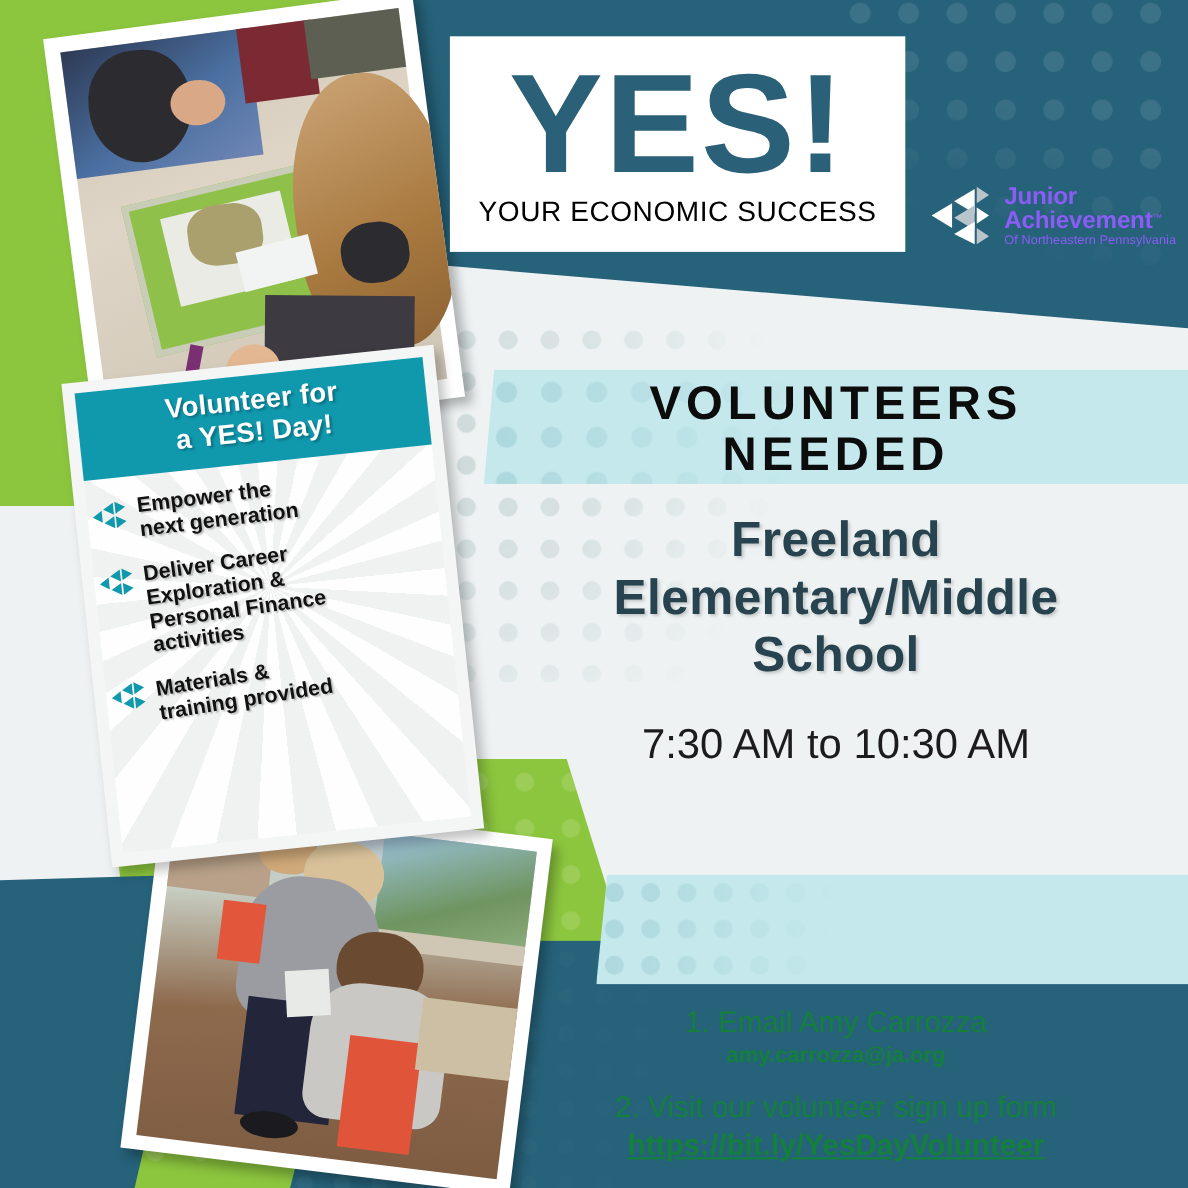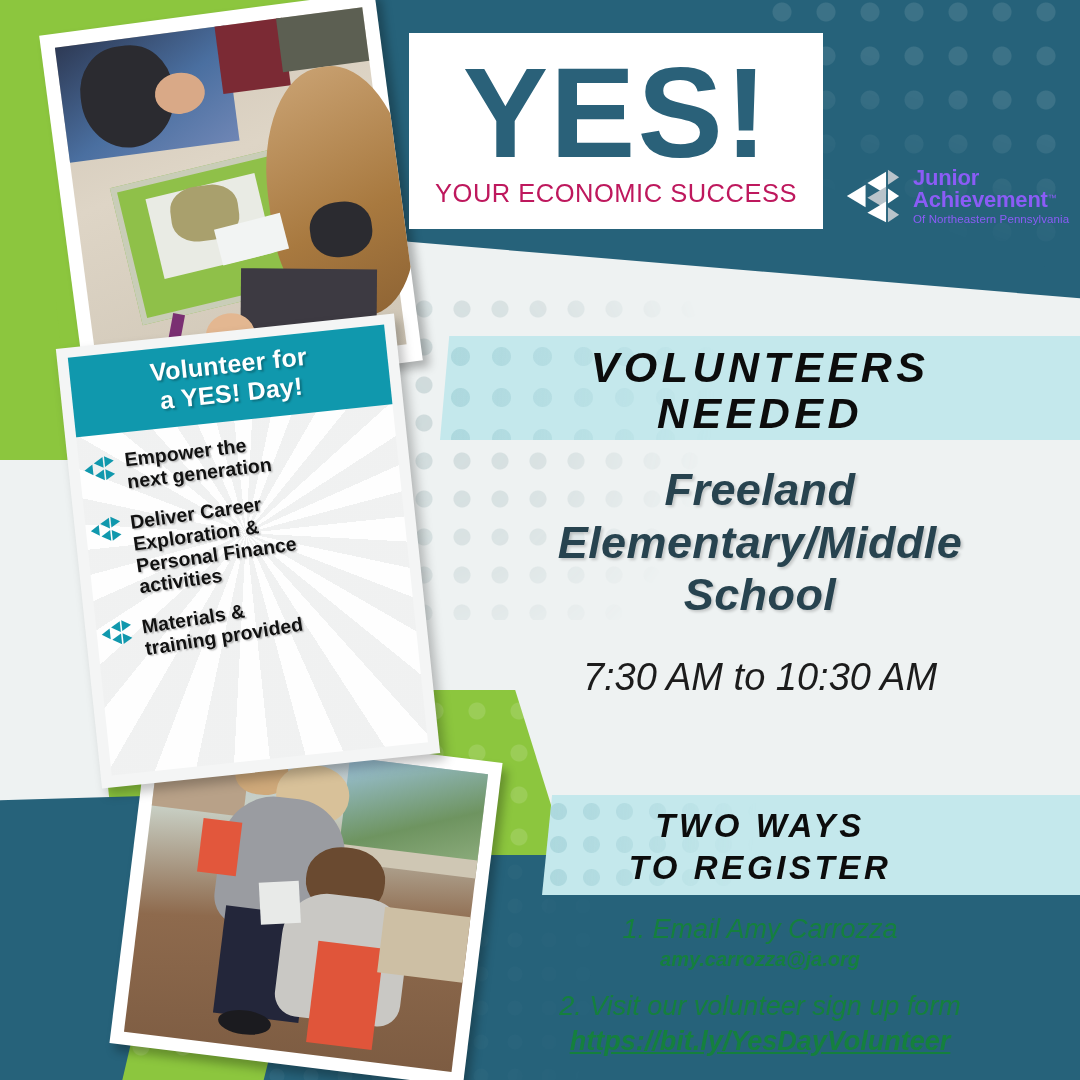--- a/index.html
+++ b/index.html
@@ -110,21 +110,21 @@
     background:#fff;display:flex;flex-direction:column;
     align-items:center;justify-content:center;
   }
   .yes-word{
     font-family:"Liberation Sans",sans-serif;
     font-weight:bold;font-size:128px;line-height:.92;
     letter-spacing:2px;color:#2a6179;
   }
   .yes-sub{
     font-family:"Liberation Sans",sans-serif;
-    font-size:25.5px;letter-spacing:.5px;color:#be185d;margin-top:8px;
+    font-size:25.5px;letter-spacing:.5px;color:#000000;margin-top:8px;
   }
 
   
   .ja-logo{position:absolute;left:845px;top:158px;width:230px;height:76px;display:flex;align-items:center;gap:12px;}
   .ja-mark{width:56px;height:56px;flex:0 0 56px;}
   .ja-text{color:#8b5cf6;line-height:1;}
   .ja-t1{font-size:22px;font-weight:bold;letter-spacing:-.2px;}
   .ja-t2{font-size:22px;font-weight:bold;letter-spacing:-.2px;position:relative;display:inline-block;}
   .ja-tm{font-size:9px;vertical-align:super;font-weight:normal;}
   .ja-t3{font-size:11.5px;margin-top:3px;letter-spacing:.1px;}
@@ -167,21 +167,21 @@
   .vol-item .mark{flex:0 0 34px;width:34px;height:28px;margin-top:4px;}
   .vol-item .txt{
     font-weight:bold;font-size:19.5px;line-height:1.12;color:#111;
     text-shadow:1.5px 1.5px 1.5px rgba(0,0,0,.25);
   }
   .vol-item:nth-child(1) .txt{transform:rotate(-1deg);}
   .vol-item:nth-child(2) .txt{transform:rotate(-2deg);}
   .vol-item:nth-child(3) .txt{transform:rotate(-3deg);}
 
   
-  .right{position:absolute;left:440px;top:0;width:640px;height:1071px;font-style:italic;}
+  .right{position:absolute;left:440px;top:0;width:640px;height:1071px;}
   .h-volunteers{
     position:absolute;left:0;top:344px;width:640px;text-align:center;
     font-weight:bold;font-size:43px;line-height:1.07;letter-spacing:4.5px;
     color:#0c0c0c;
   }
   .h-school{
     position:absolute;left:0;top:464px;width:640px;text-align:center;
     font-weight:bold;font-size:45px;line-height:1.17;letter-spacing:.4px;
     color:#27434f;text-shadow:2px 2px 3px rgba(0,0,0,.18);
   }
@@ -362,24 +362,20 @@
     <div class="h-school">
       <div>Freeland</div>
       <div>Elementary/Middle</div>
       <div>School</div>
     </div>
 
     <div class="h-date">
       <div>7:30 AM to 10:30 AM</div>
     </div>
 
-    <div class="h-register">
-      <div>TWO WAYS</div>
-      <div>TO REGISTER</div>
-    </div>
 
     <div class="reg-block">
       <div class="reg-line">1. Email Amy Carrozza</div>
       <div class="reg-strong">amy.carrozza@ja.org</div>
       <div class="reg-gap"></div>
       <div class="reg-line">2. Visit our volunteer sign up form</div>
       <div class="reg-link">https://bit.ly/YesDayVolunteer</div>
     </div>
 
   </div>

